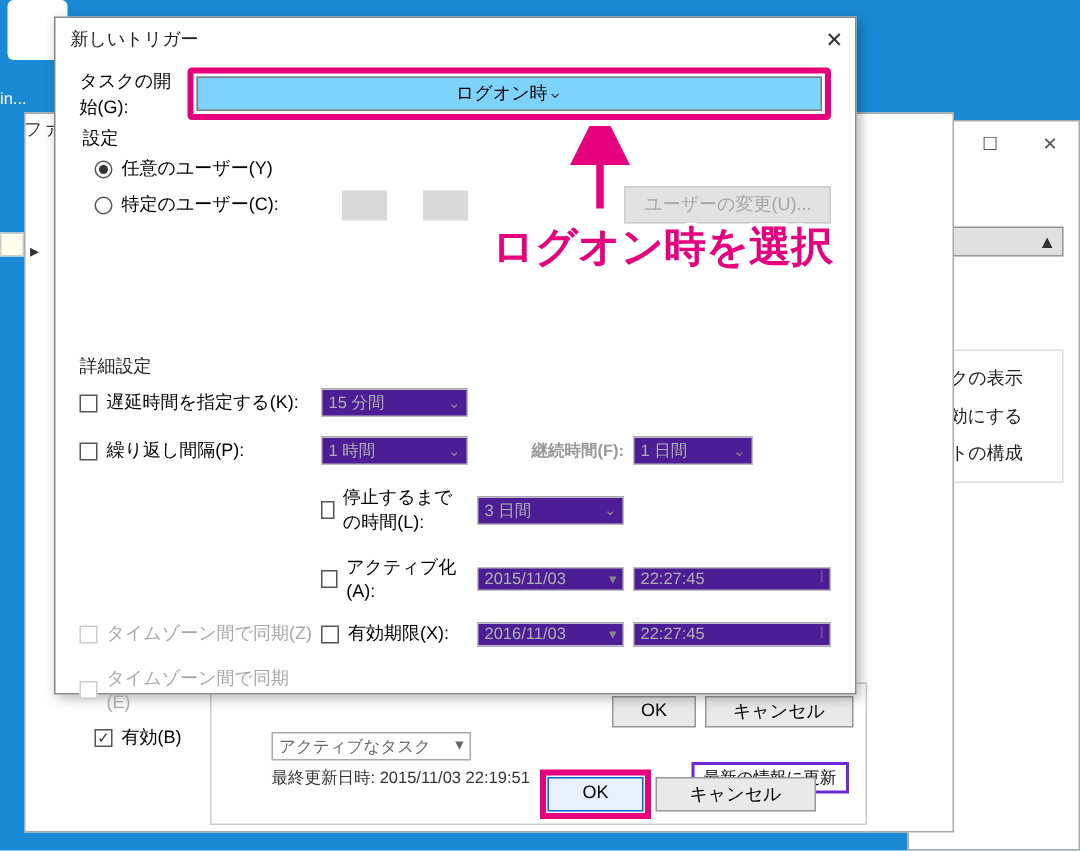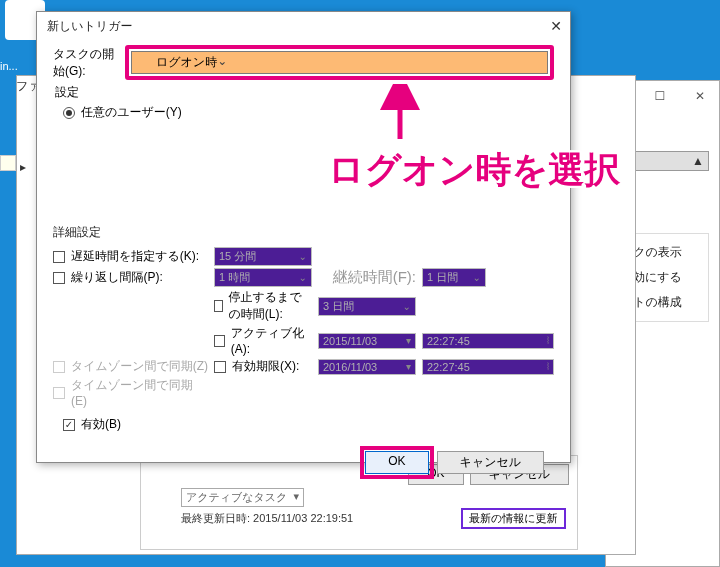--- a/index.html
+++ b/index.html
@@ -18,48 +18,48 @@
   .bgwin2-top { position: absolute; left: 16px; top: 78px; color: #333; font-size: 12px; }
 
   .dialog { position: absolute; left: 36px; top: 11px; width: 535px; height: 452px; background: #fff; border: 1px solid #888; box-shadow: 2px 2px 8px rgba(0,0,0,0.3); }
   .dlg-title { padding: 6px 8px 8px 10px; display: flex; justify-content: space-between; align-items: flex-start; }
   .dlg-title span:first-child { font-size: 12px; color: #222; }
   .dlg-close { font-size: 14px; color: #333; cursor: pointer; }
   .dlg-body { padding: 2px 16px 0 16px; }
   .row { display: flex; align-items: center; margin-bottom: 4px; }
   .label-col { width: 72px; }
   .hl-red { border: 4px solid #e6007e; border-radius: 3px; padding: 2px; }
-  .dd-main { flex: 1; display: flex; justify-content: flex-start; border: 1px solid #7a7a7a; background: #fdba74; padding: 2px 24px; }
+  .dd-main { flex: 1; display: flex; justify-content: center; border: 1px solid #7a7a7a; background: #7dd3fc; padding: 2px 6px; }
   .dd-main .chev { color: #444; }
   .group { margin-top: 3px; }
   .radio-row, .chk-row { display: flex; align-items: center; margin: 3px 0 3px 10px; gap: 6px; }
   .radio { width: 12px; height: 12px; border: 1px solid #555; border-radius: 50%; display: inline-flex; align-items: center; justify-content: center; }
   .radio.checked::after { content: ""; width: 6px; height: 6px; background: #333; border-radius: 50%; }
   .chk { width: 12px; height: 12px; border: 1px solid #555; background: #fff; display: inline-flex; align-items: center; justify-content: center; font-size: 10px; color: #333; }
   .chk.checked::after { content: "✓"; }
   .graybox { width: 30px; height: 20px; background: #d9d9d9; }
   .btn-disabled { background: #e2e2e2; color: #a6a6a6; border: 1px solid #ccc; padding: 3px 12px; }
-  .section-label { color: #222; margin-top: 22px; }
-  .subgrid { display: grid; grid-template-columns: 155px 98px 98px auto; gap: 2px 6px; align-items: center; }
+  .section-label { color: #222; margin-top: 6px; }
+  .subgrid { display: grid; grid-template-columns: 155px 98px 98px auto; gap: 13px 6px; align-items: center; }
   .input-sm { border: 1px solid #bcbcbc; background: #fff; padding: 1px 4px; display: flex; justify-content: space-between; align-items: center; font-size: 11px; color: #555; }
   .input-sm.disabled { background: #4c1d95; color: #b0b0b0; }
   .input-sm .chev { color: #888; font-size: 10px; }
   .muted { color: #a8a8a8; }
-  .small-label { font-size: 15px; color: #999; }
+  .small-label { font-size: 11px; color: #999; font-weight: bold; }
   .btnrow { display: flex; justify-content: flex-end; gap: 8px; margin-top: 18px; padding-right: 10px; }
   .btn { border: 1px solid #999; background: #e9e9e9; padding: 2px 22px; font-size: 12px; }
   .btn.ok-hl { outline: 4px solid #e6007e; outline-offset: 1px; border: 1.5px solid #0066cc; background: #e8f0fb; }
 
   .arrow-svg { position: absolute; left: 380px; top: 84px; }
-  .callout { position: absolute; left: 328px; top: 146px; font-size: 36px; font-weight: bold; color: #e6007e; text-shadow: -2px -2px 0 #fff, 2px -2px 0 #fff, -2px 2px 0 #fff, 2px 2px 0 #fff, -2px 0 0 #fff, 2px 0 0 #fff, 0 -2px 0 #fff, 0 2px 0 #fff; white-space: nowrap; }
+  .callout { position: absolute; left: 328px; top: 146px; font-size: 28px; font-weight: bold; color: #e6007e; text-shadow: -2px -2px 0 #fff, 2px -2px 0 #fff, -2px 2px 0 #fff, 2px 2px 0 #fff, -2px 0 0 #fff, 2px 0 0 #fff, 0 -2px 0 #fff, 0 2px 0 #fff; white-space: nowrap; }
 
   .bgwin2-strip { position: absolute; left: 140px; top: 455px; width: 438px; height: 95px; background: #fff; border: 1px solid #ccc; }
   .bgwin2-btns { position: absolute; right: 8px; top: 8px; display: flex; gap: 6px; }
   .bgwin2-btns .btn { padding: 1px 18px; }
-  .bgwin2-dd { position: absolute; left: 40px; top: 32px; border: 1px solid #aaa; padding: 1px 4px; width: 123px; display: flex; justify-content: space-between; color: #666; font-size: 11px; }
+  .bgwin2-dd { position: absolute; left: 40px; top: 32px; border: 1px solid #aaa; padding: 1px 4px; width: 133px; display: flex; justify-content: space-between; color: #666; font-size: 11px; }
   .bgwin2-line { position: absolute; left: 40px; top: 55px; font-size: 11px; color: #333; }
   .bgwin2-refresh { position: absolute; left: 320px; top: 52px; border: 2px solid #6d28d9; padding: 1px 6px; font-size: 11px; }
 
   .lefticons { position: absolute; left: 0; top: 155px; width: 18px; display:flex; flex-direction:column; gap:40px; }
   .lefticons div { width:16px; height:16px; background:#ffe; border:1px solid #ccc; }
   .thumb-area { position: absolute; left: 20px; top: 160px; font-size: 12px; color: #333; }
 </style>
 </head>
 <body>
 
@@ -119,20 +119,31 @@
         </div>
       </div>
     </div>
 
     <div class="group">
       <div style="margin-left:2px;">設定</div>
       <div class="radio-row">
         <span class="radio checked"></span>
         <span>任意のユーザー(Y)</span>
       </div>
+      <div class="radio-row" style="justify-content: space-between; align-items: center;">
+        <div style="display:flex; align-items:center; gap:6px;">
+          <span class="radio"></span>
+          <span>特定のユーザー(C):</span>
+          <span style="width:30px;"></span>
+          <span class="graybox"></span>
+          <span style="width:12px;"></span>
+          <span class="graybox"></span>
+        </div>
+        <div class="btn-disabled">ユーザーの変更(U)...</div>
+      </div>
     </div>
 
     <div style="height:78px;"></div>
 
     <div class="section-label">詳細設定</div>
 
     <div class="subgrid" style="margin-top:6px;">
       <div class="chk-row" style="margin:0;">
         <span class="chk"></span>
         <span>遅延時間を指定する(K):</span>
@@ -146,21 +157,21 @@
 
       <div class="chk-row" style="margin:0;">
         <span class="chk"></span>
         <span>繰り返し間隔(P):</span>
       </div>
       <div class="input-sm disabled">
         <span>1 時間</span>
         <span class="chev">⌄</span>
       </div>
       <div class="small-label" style="text-align:right;">継続時間(F):</div>
-      <div class="input-sm disabled" style="width:64px;">
+      <div class="input-sm disabled" style="width:80px;">
         <span>1 日間</span>
         <span class="chev">⌄</span>
       </div>
 
       <div></div>
 
       <div class="chk-row" style="margin:0;">
         <span class="chk"></span>
         <span>停止するまでの時間(L):</span>
       </div>

